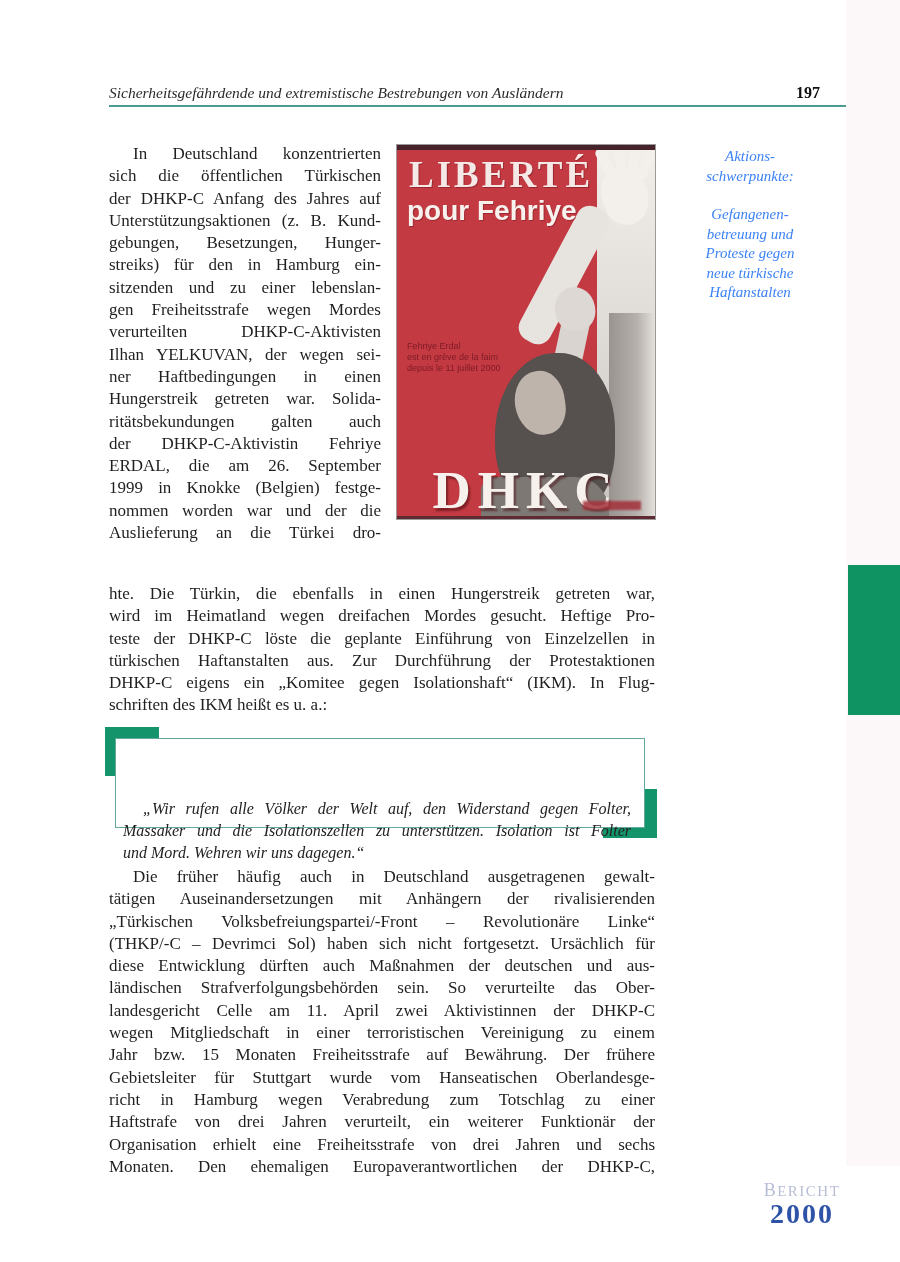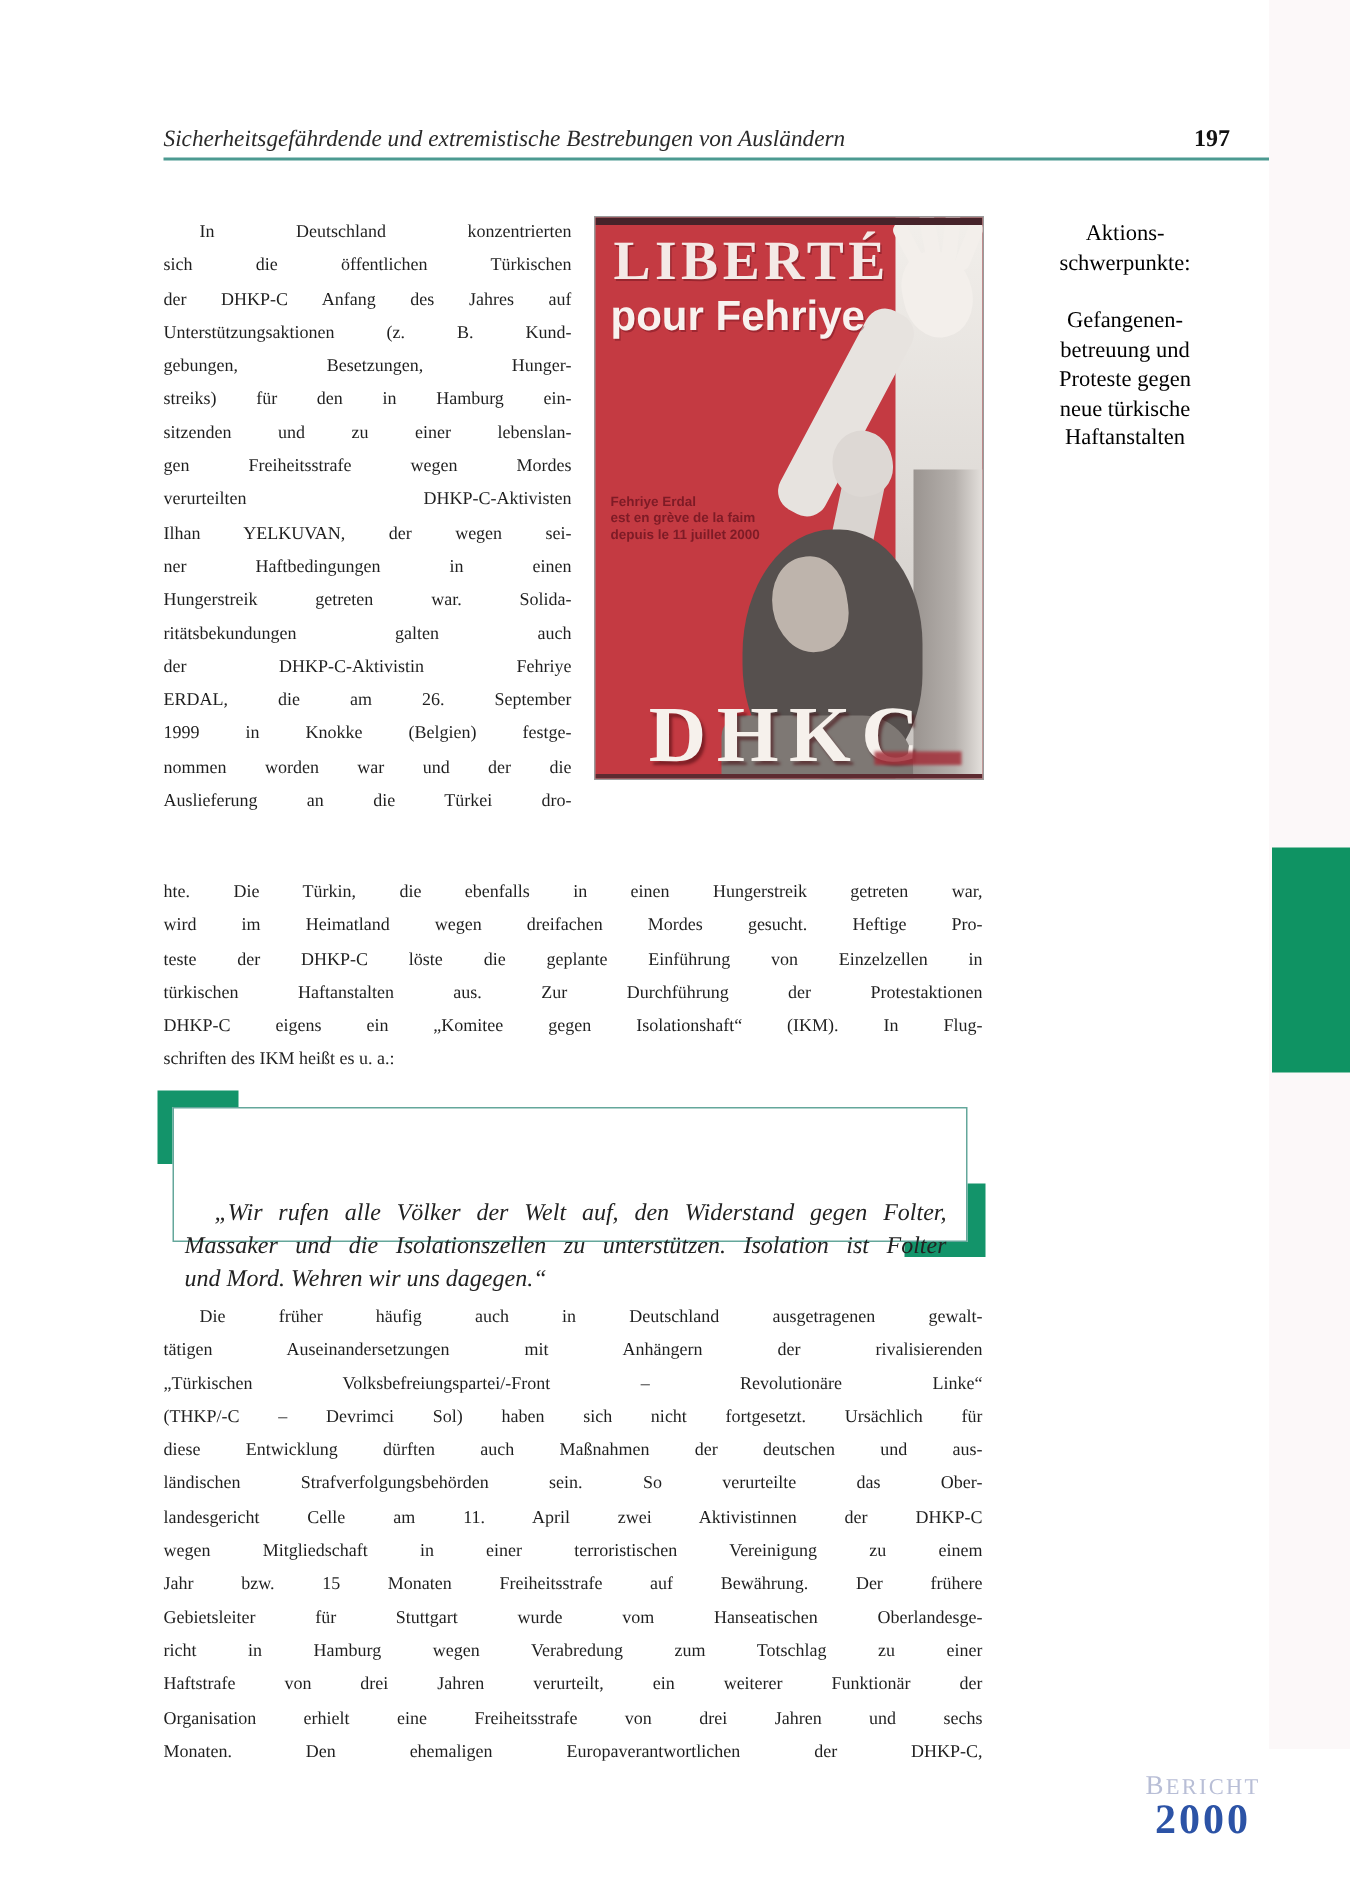--- a/index.html
+++ b/index.html
@@ -8,32 +8,32 @@
   .edge-strip{position:absolute;left:846px;top:0;width:54px;height:1166px;background:#fcf8f9;}
 
   
   .header-title{position:absolute;left:109px;top:84px;width:600px;font-style:italic;
                 font-size:15.5px;color:#2a2a2a;}
   .page-number{position:absolute;left:750px;top:84px;width:70px;text-align:right;
                font-weight:bold;font-size:16px;color:#111;}
   .header-rule{position:absolute;left:109px;top:105px;width:737px;height:2px;background:#4c9a91;}
 
   
-  .textblock{position:absolute;font-size:12px;line-height:22.3px;color:#1f1f1f;}
+  .textblock{position:absolute;font-size:17px;line-height:22.3px;color:#1f1f1f;}
   .textblock .line{text-align:justify;text-align-last:justify;text-justify:inter-word;
                    white-space:normal;height:22.3px;overflow:hidden;}
   .textblock.first-indent .line:first-child{text-indent:24px;}
   .textblock.end-left .line:last-child{text-align-last:left;}
   .para1-col{left:109px;top:143px;width:272px;}
   .para1-full{left:109px;top:551px;width:546px;margin-top:32px;}
   .para2{left:109px;top:866px;width:546px;}
 
   
-  .margin-note{position:absolute;width:150px;text-align:center;
-               font-size:15px;line-height:19.5px;color:#000000;}
+  .margin-note{position:absolute;width:150px;text-align:center;font-style:italic;
+               font-size:15px;line-height:19.5px;color:#3b82f6;}
   .margin-note1{left:675px;top:147px;}
   .margin-note2{left:675px;top:205px;}
 
   
   .quote-accent{position:absolute;width:54px;height:49px;background:#13946a;}
   .quote-accent.tl{left:105px;top:727px;}
   .quote-accent.br{left:603px;top:789px;}
   .quote-box{position:absolute;left:115px;top:738px;width:528px;height:88px;
              background:#ffffff;border:1px solid #64a79b;}
   .quote-text{position:absolute;left:123px;top:752px;width:508px;font-style:italic;
@@ -63,22 +63,22 @@
   .f3{left:232px;top:-4px;transform:rotate(6deg);}
   .f4{left:244px;top:2px;transform:rotate(22deg);}
   .fist{position:absolute;left:158px;top:142px;width:40px;height:44px;background:#ddd8d4;
         border-radius:50% 50% 45% 45%;transform:rotate(-10deg);}
   .poster-title{position:absolute;left:12px;top:8px;font-weight:bold;font-size:37px;
                 letter-spacing:3px;color:#f4e9e6;font-family:"Liberation Serif",serif;
                 text-shadow:1px 1px 0 rgba(90,10,20,.4);z-index:5;}
   .poster-subtitle{position:absolute;left:10px;top:50px;font-weight:bold;font-size:28px;
                    color:#f8f2ef;font-family:"Liberation Sans",sans-serif;
                    text-shadow:1px 1px 0 rgba(90,10,20,.35);z-index:5;}
-  .poster-caption{position:absolute;left:10px;top:184px;width:110px;font-size:9px;
-                  font-weight:bold;line-height:11px;color:#7d1b26;
+  .poster-caption{position:absolute;left:10px;top:196px;width:110px;font-size:9px;
+                  font-weight:normal;line-height:11px;color:#7d1b26;
                   font-family:"Liberation Sans",sans-serif;filter:blur(.4px);z-index:5;}
   .portrait-backdrop{position:absolute;left:212px;top:168px;width:46px;height:206px;
                      background:linear-gradient(90deg,#9a9490,#b5b0ac 60%,#e4e0dc);}
   .hair{position:absolute;left:98px;top:208px;width:120px;height:166px;background:#56504e;
         border-radius:50% 46% 42% 46%;}
   .face{position:absolute;left:118px;top:226px;width:50px;height:64px;background:#beb4ac;
         border-radius:52% 48% 46% 54%;transform:rotate(-9deg);}
   .shoulders{position:absolute;left:84px;top:332px;width:128px;height:42px;background:#7e7874;
              border-radius:14px 34px 0 0;}
   .poster-logo{position:absolute;left:0;right:0;bottom:2px;text-align:center;font-weight:bold;

